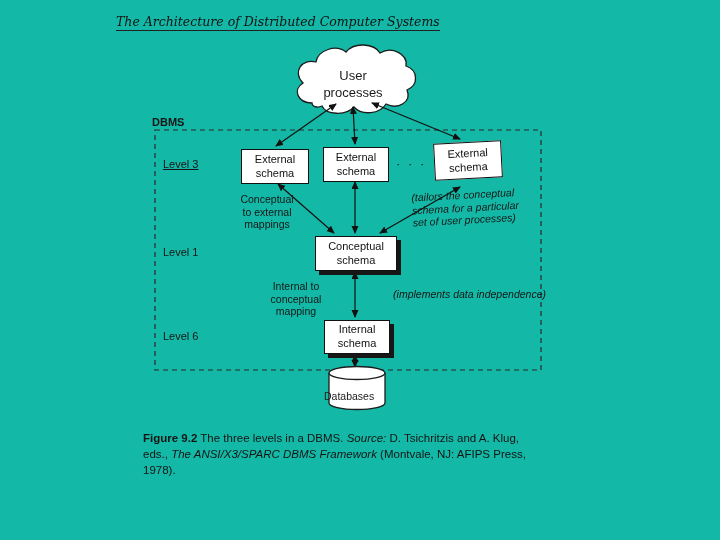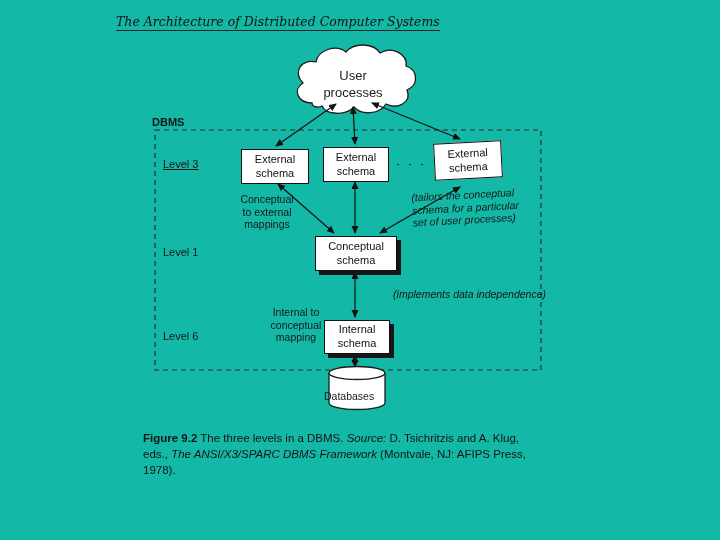--- a/index.html
+++ b/index.html
@@ -103,21 +103,21 @@
   <div class="lbl multiline center" style="left:232px; top:193px; width:70px; font-size:10.5px; line-height:1.2;">Conceptual
 to external
 mappings</div>
   <div class="lbl note multiline" style="left:412px; top:188px; width:130px; transform:rotate(-3deg);">(tailors the conceptual
 schema for a particular
 set of user processes)</div>
 
   <div class="schema-box shadowed" style="left:315px; top:236px; width:80px; height:33px;">Conceptual
 schema</div>
 
-  <div class="lbl multiline center" style="left:262px; top:280px; width:68px; font-size:10.5px; line-height:1.2;margin-top:26px;">Internal to
+  <div class="lbl multiline center" style="left:262px; top:280px; width:68px; font-size:10.5px; line-height:1.2;">Internal to
 conceptual
 mapping</div>
   <div class="lbl note" style="left:376px; top:288px; width:170px;text-align:right;">(implements data independence)</div>
 
   <div class="schema-box shadowed" style="left:324px; top:320px; width:64px; height:32px;">Internal
 schema</div>
 
   <div class="db-label">Databases</div>
 
   <div class="caption">

